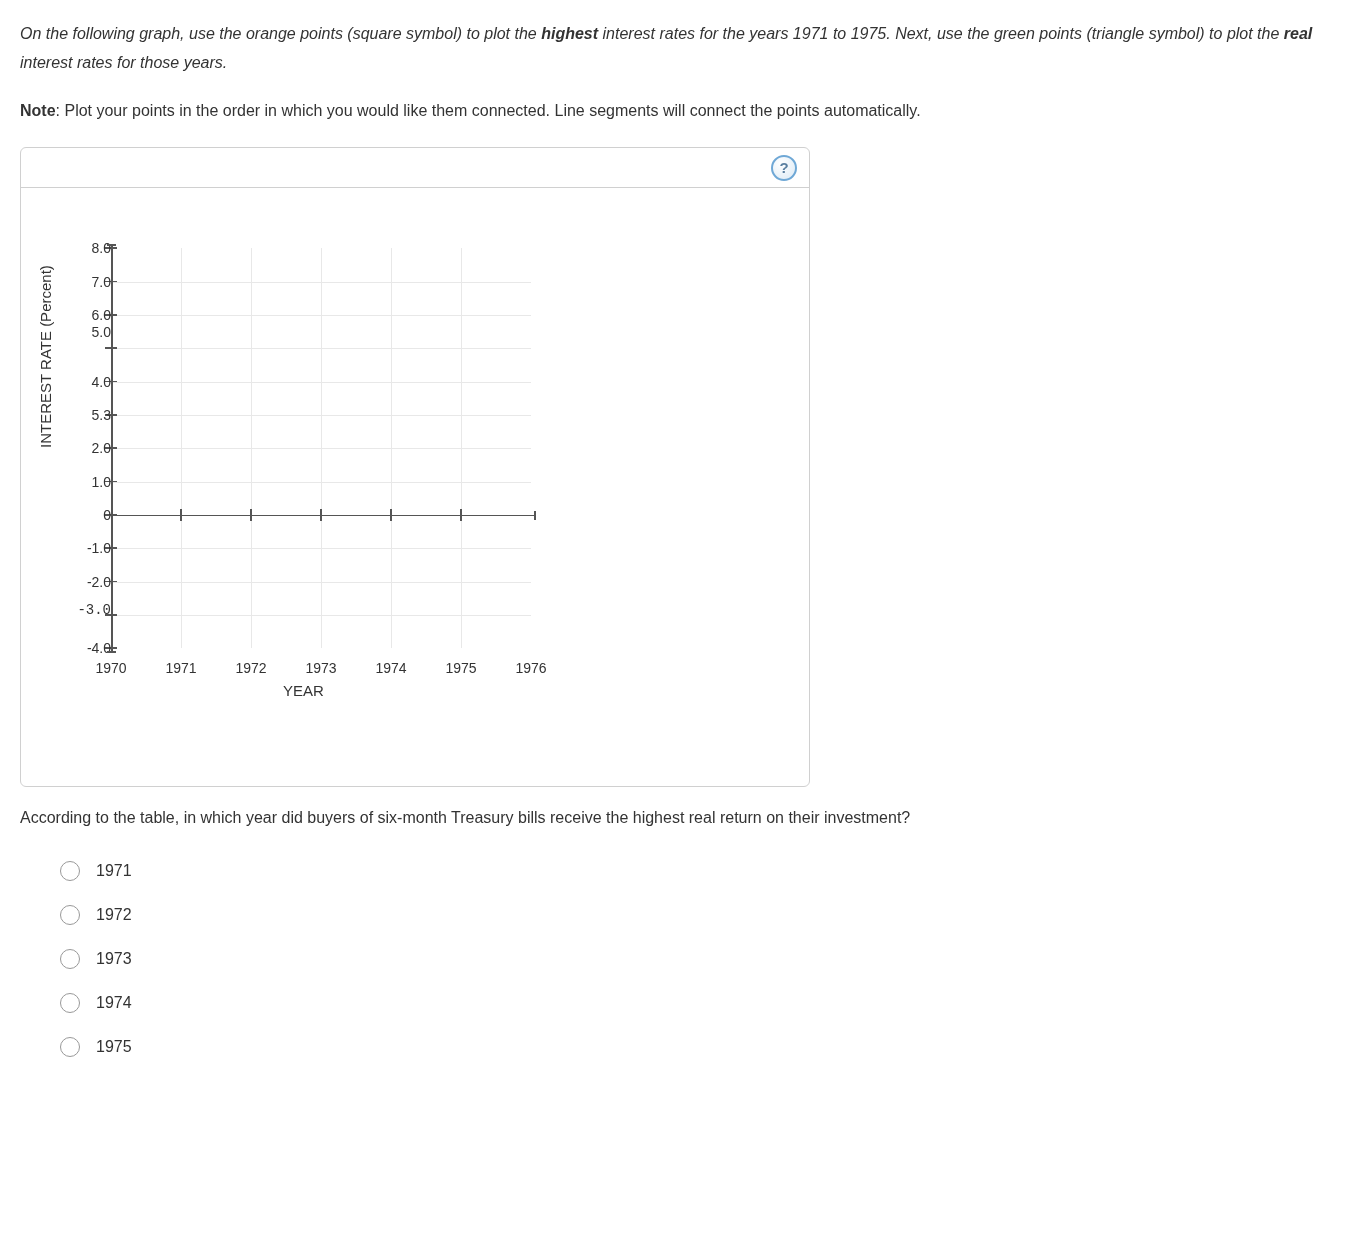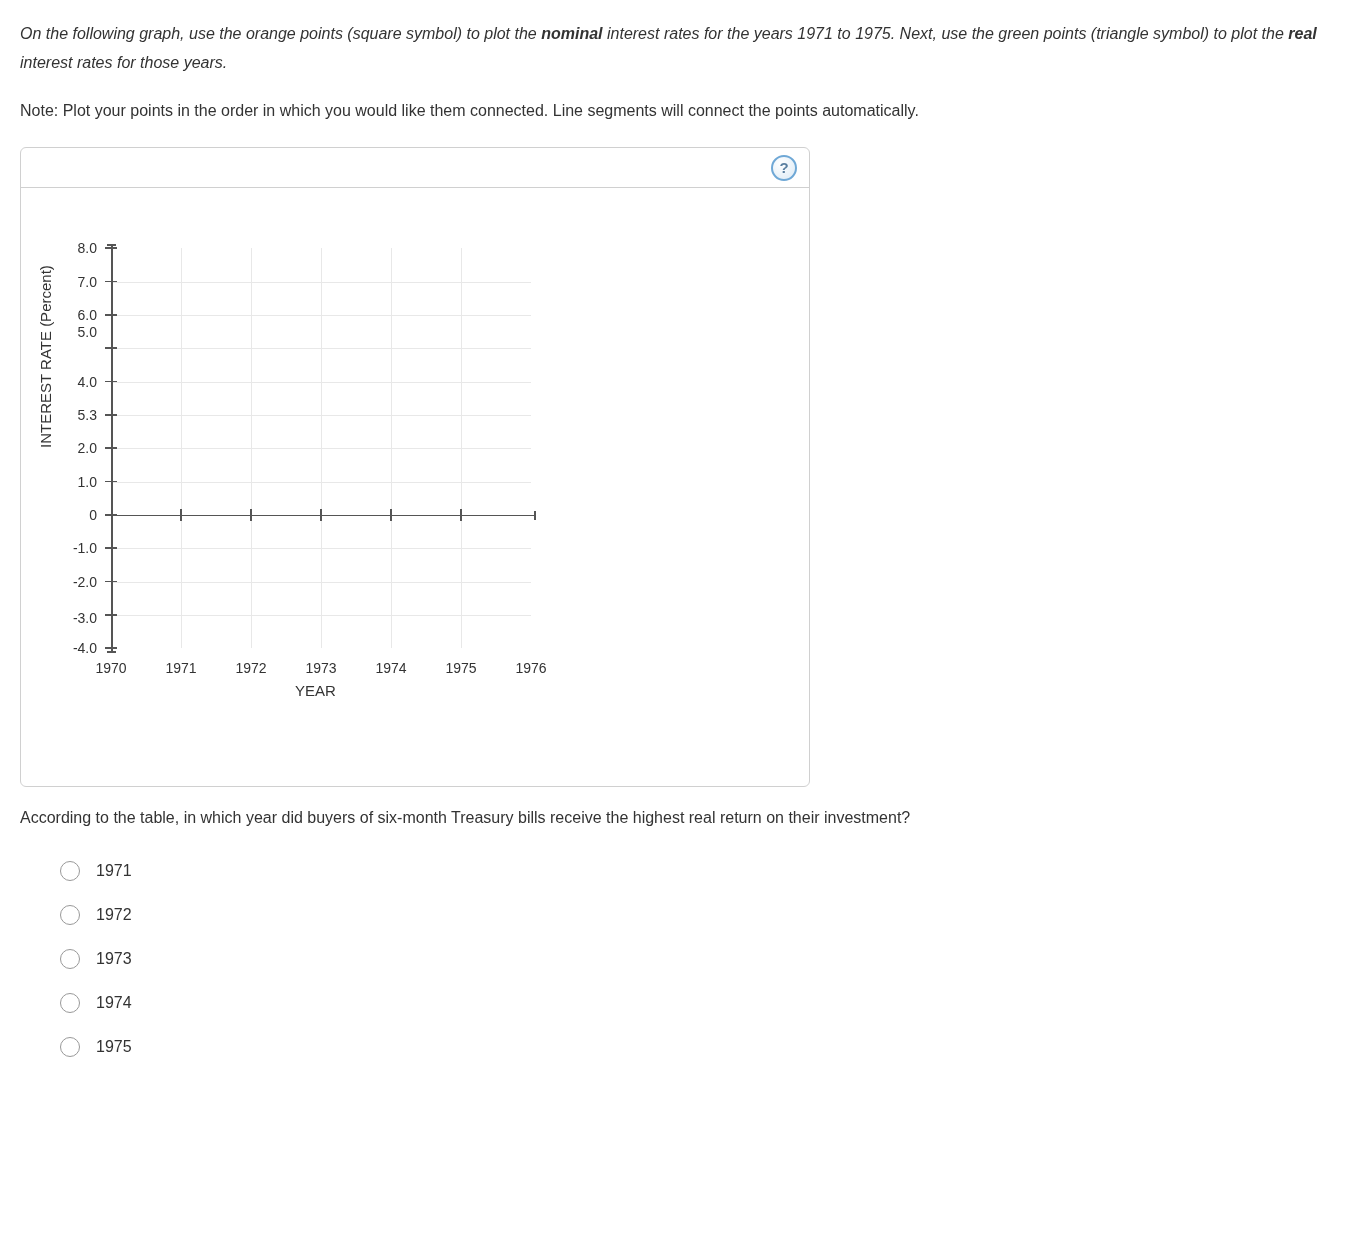--- a/index.html
+++ b/index.html
@@ -15,21 +15,21 @@
       font-style: italic;
       line-height: 1.8;
       margin-bottom: 20px;
       color: #333;
     }
     .instructions strong { font-style: italic; font-weight: bold; }
     .note-line {
       margin-bottom: 24px;
       line-height: 1.6;
     }
-    .note-line strong { font-weight: normal; }
+    .note-line strong { font-weight: bold; }
     .chart-container {
       border: 1px solid #d0d0d0;
       border-radius: 6px;
       width: 790px;
       height: 640px;
       position: relative;
       background: #fff;
     }
     .help-row {
       height: 40px;
@@ -71,21 +71,20 @@
     .x-axis { left: -4px; width: 428px; height: 1.5px; }
     .y-cap, .x-cap { position: absolute; background: #555; }
     .y-cap { width: 9px; height: 1.5px; left: -4px; }
     .x-cap { width: 1.5px; height: 9px; }
     .tick-y { position: absolute; left: -6px; width: 12px; height: 1.5px; background: #555; }
     .tick-x { position: absolute; width: 1.5px; height: 12px; background: #555; }
     .ylabel-text {
       position: absolute;
       right: 100%;
       transform: translateY(-50%);
-      margin-right: 14px;
       font-size: 14px;
       color: #333;
       white-space: nowrap;
     }
     .xlabel-text {
       position: absolute;
       top: 100%;
       transform: translateX(-50%);
       margin-top: 12px;
       font-size: 14px;
@@ -98,21 +97,20 @@
       transform: rotate(-90deg);
       transform-origin: left top;
       font-size: 15px;
       white-space: nowrap;
     }
     .axis-title-x {
       position: absolute;
       left: 262px;
       top: 494px;
       font-size: 15px;
-      margin-left: 12px;
     }
     .legend {
       position: absolute;
       left: 560px;
       top: 70px;
     }
     .legend-item {
       display: flex;
       flex-direction: column;
       align-items: center;
@@ -166,21 +164,21 @@
       border-radius: 50%;
       margin-right: 16px;
       background: #fff;
     }
     .option-label { font-size: 16px; }
   </style>
 </head>
 <body>
 
 <div class="instructions">
-  <span>On the following graph, use the orange points (square symbol) to plot the </span><strong>nominal</strong><span> interest rates for the years 1971 to 1975. Next, use the green points (triangle symbol) to plot the </span><strong>real</strong><span> interest rates for those years.</span>
+  <span>On the following graph, use the orange points (square symbol) to plot the </span><strong>highest</strong><span> interest rates for the years 1971 to 1975. Next, use the green points (triangle symbol) to plot the </span><strong>real</strong><span> interest rates for those years.</span>
 </div>
 
 <div class="note-line">
   <strong>Note</strong><span>: Plot your points in the order in which you would like them connected. Line segments will connect the points automatically.</span>
 </div>
 
 <div class="chart-container">
   <div class="help-row">
     <div class="help-btn">
       <span>?</span>
@@ -227,21 +225,21 @@
         <div class="tick-y" style="top: 265.917px;"></div>
         <div class="ylabel-text" style="top: 266.667px;">0</div>
         <div class="grid-line-h" style="top: 300px;"></div>
         <div class="tick-y" style="top: 299.25px;"></div>
         <div class="ylabel-text" style="top: 300px;">-1.0</div>
         <div class="grid-line-h" style="top: 333.333px;"></div>
         <div class="tick-y" style="top: 332.583px;"></div>
         <div class="ylabel-text" style="top: 333.333px;">-2.0</div>
         <div class="grid-line-h" style="top: 366.667px;"></div>
         <div class="tick-y" style="top: 365.917px;"></div>
-        <div class="ylabel-text" style="top: 370px;">-3.0</div>
+        <div class="ylabel-text" style="top: 362px; font-family: Liberation Mono, monospace;">-3.0</div>
         <div class="tick-y" style="top: 399.25px;"></div>
         <div class="ylabel-text" style="top: 400px;">-4.0</div>
         <div class="axis-line y-axis"></div>
         <div class="y-cap" style="top: -4px;"></div>
         <div class="axis-line x-axis" style="top: 266.667px;"></div>
         <div class="tick-x" style="left: 69.25px; top: 260.667px;"></div>
         <div class="tick-x" style="left: 139.25px; top: 260.667px;"></div>
         <div class="tick-x" style="left: 209.25px; top: 260.667px;"></div>
         <div class="tick-x" style="left: 279.25px; top: 260.667px;"></div>
         <div class="tick-x" style="left: 349.25px; top: 260.667px;"></div>

